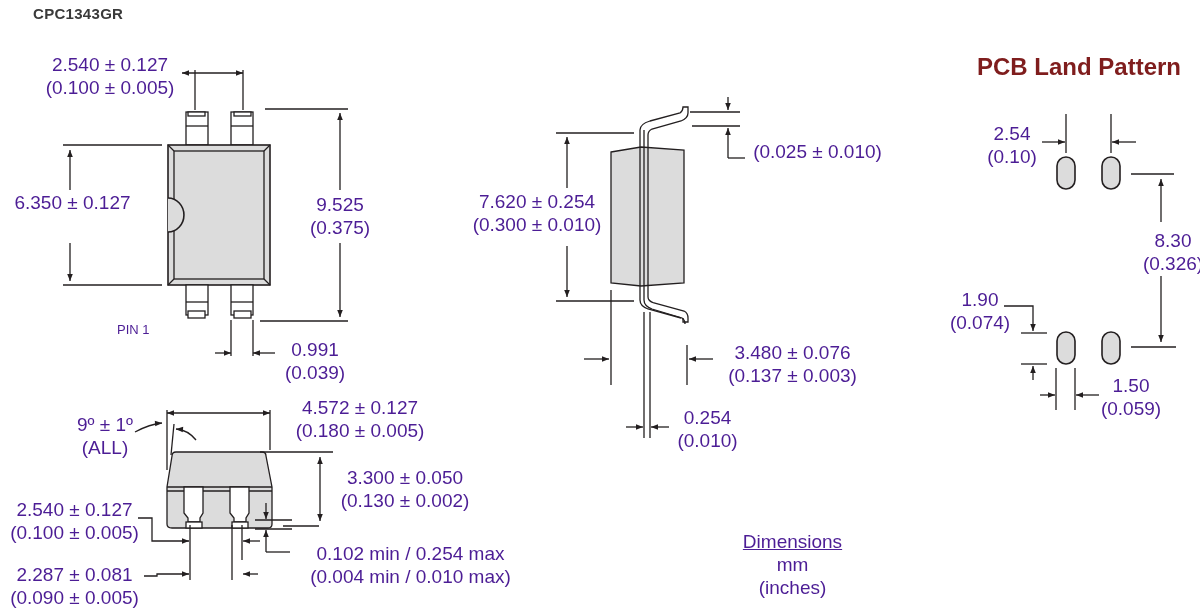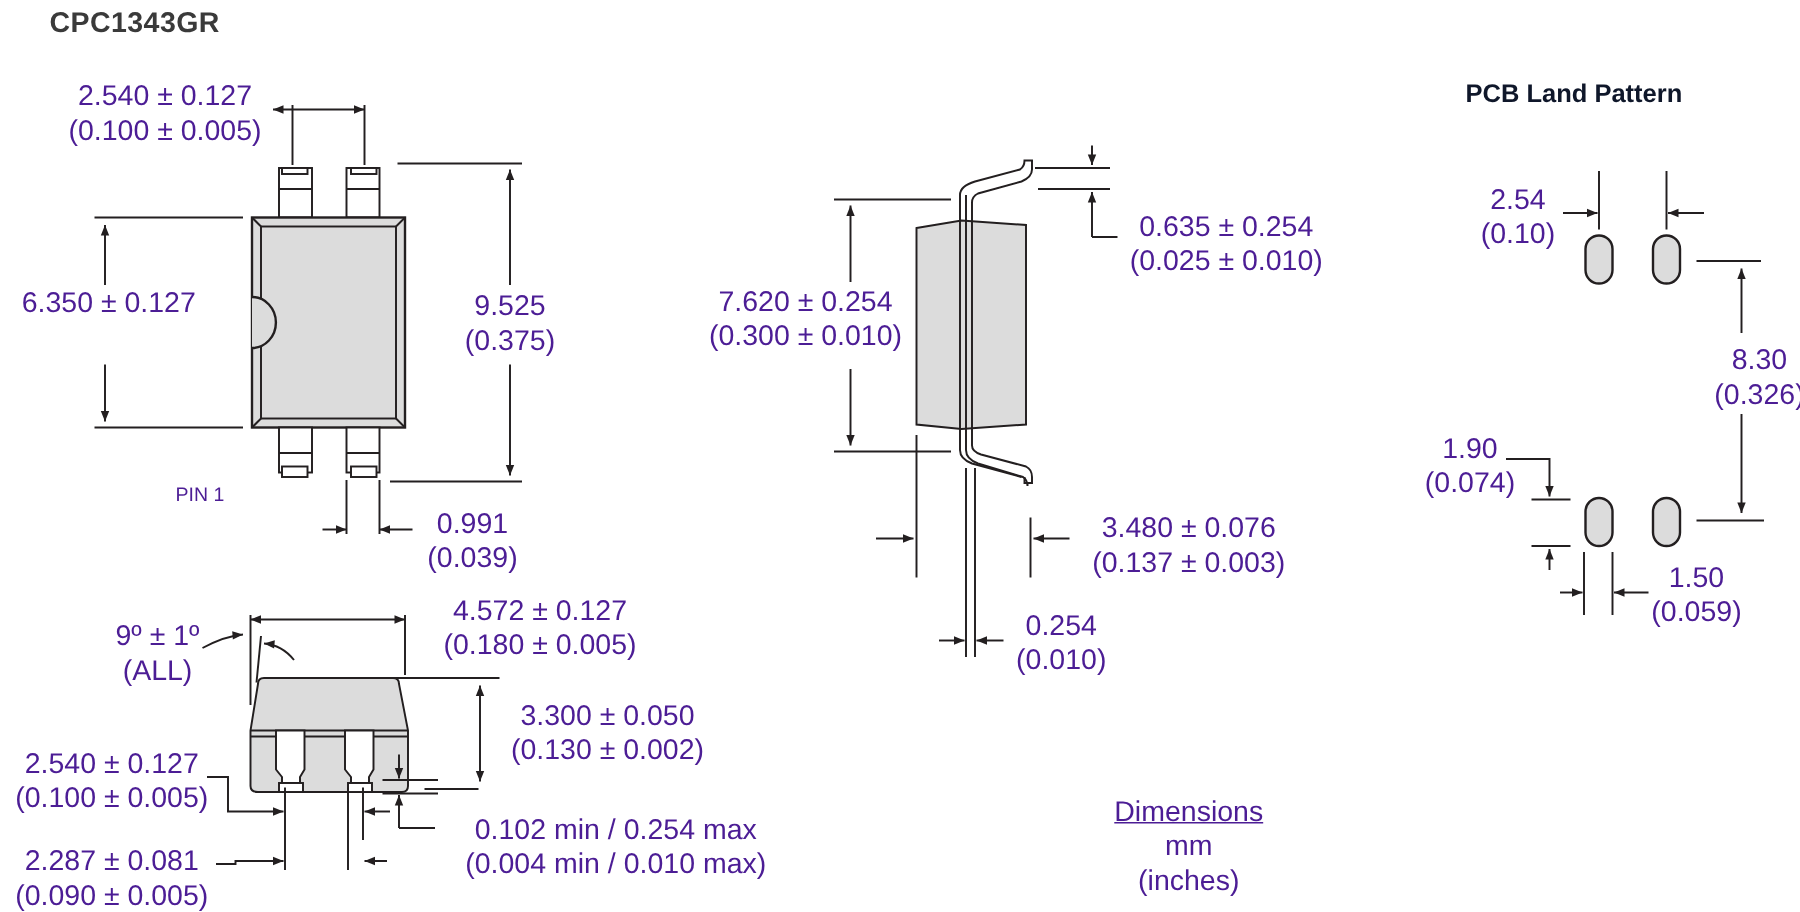--- a/index.html
+++ b/index.html
@@ -1,21 +1,21 @@
 <!DOCTYPE html>
 <html><head>
 <meta charset="utf-8">
 <style>
   html, body { margin: 0; padding: 0; background: #ffffff; }
   #canvas { position: relative; width: 1200px; height: 608px; overflow: hidden; background: #fff; font-family: "Liberation Sans", sans-serif; color: #231f20; }
   svg { position: absolute; left: 0; top: 0; }
   .lbl { position: absolute; font-size: 19px; line-height: 23px; white-space: nowrap; color: #4c1d95; }
   .c { text-align: center; }
-  .title { position: absolute; left: 33px; top: 5px; font-size: 19px; font-weight: bold; color: #3a3a3a; letter-spacing: 0.3px; }
-  .subtitle { position: absolute; left: 977px; top: 53px; font-size: 17px; font-weight: bold; color: #0f172a; }
+  .title { position: absolute; left: 33px; top: 5px; font-size: 15px; font-weight: bold; color: #3a3a3a; letter-spacing: 0.3px; }
+  .subtitle { position: absolute; left: 977px; top: 53px; font-size: 24px; font-weight: bold; color: #7f1d1d; }
   .small { font-size: 13px; }
   .u { text-decoration: underline; }
 </style>
 </head>
 <body>
 
 <div id="canvas">
 
   <svg width="1200" height="608" viewBox="0 0 1200 608">
     <defs>
@@ -164,21 +164,20 @@
   <div class="lbl c" style="left:275px; top:338px; width:80px;">
     <div>0.991</div>
     <div>(0.039)</div>
   </div>
 
   <div class="lbl c" style="left:463px; top:190px; width:148px;">
     <div>7.620 ± 0.254</div>
     <div>(0.300 ± 0.010)</div>
   </div>
   <div class="lbl c" style="left:745px; top:140px; width:145px;">
-    <div>0.635 ± 0.254</div>
     <div>(0.025 ± 0.010)</div>
   </div>
   <div class="lbl c" style="left:720px; top:341px; width:145px;">
     <div>3.480 ± 0.076</div>
     <div>(0.137 ± 0.003)</div>
   </div>
   <div class="lbl c" style="left:670px; top:406px; width:75px;">
     <div>0.254</div>
     <div>(0.010)</div>
   </div>

